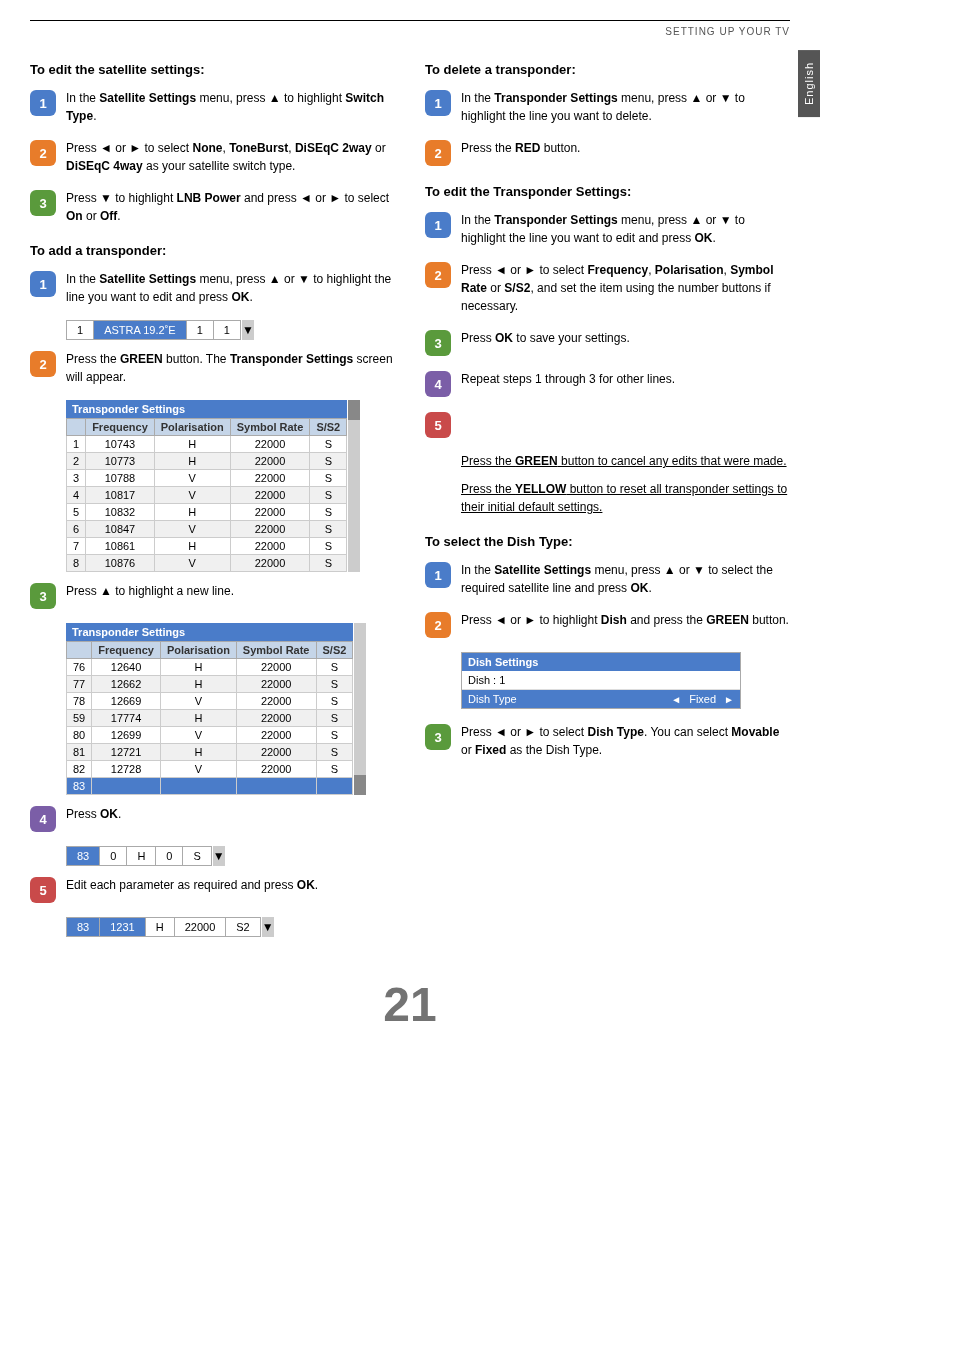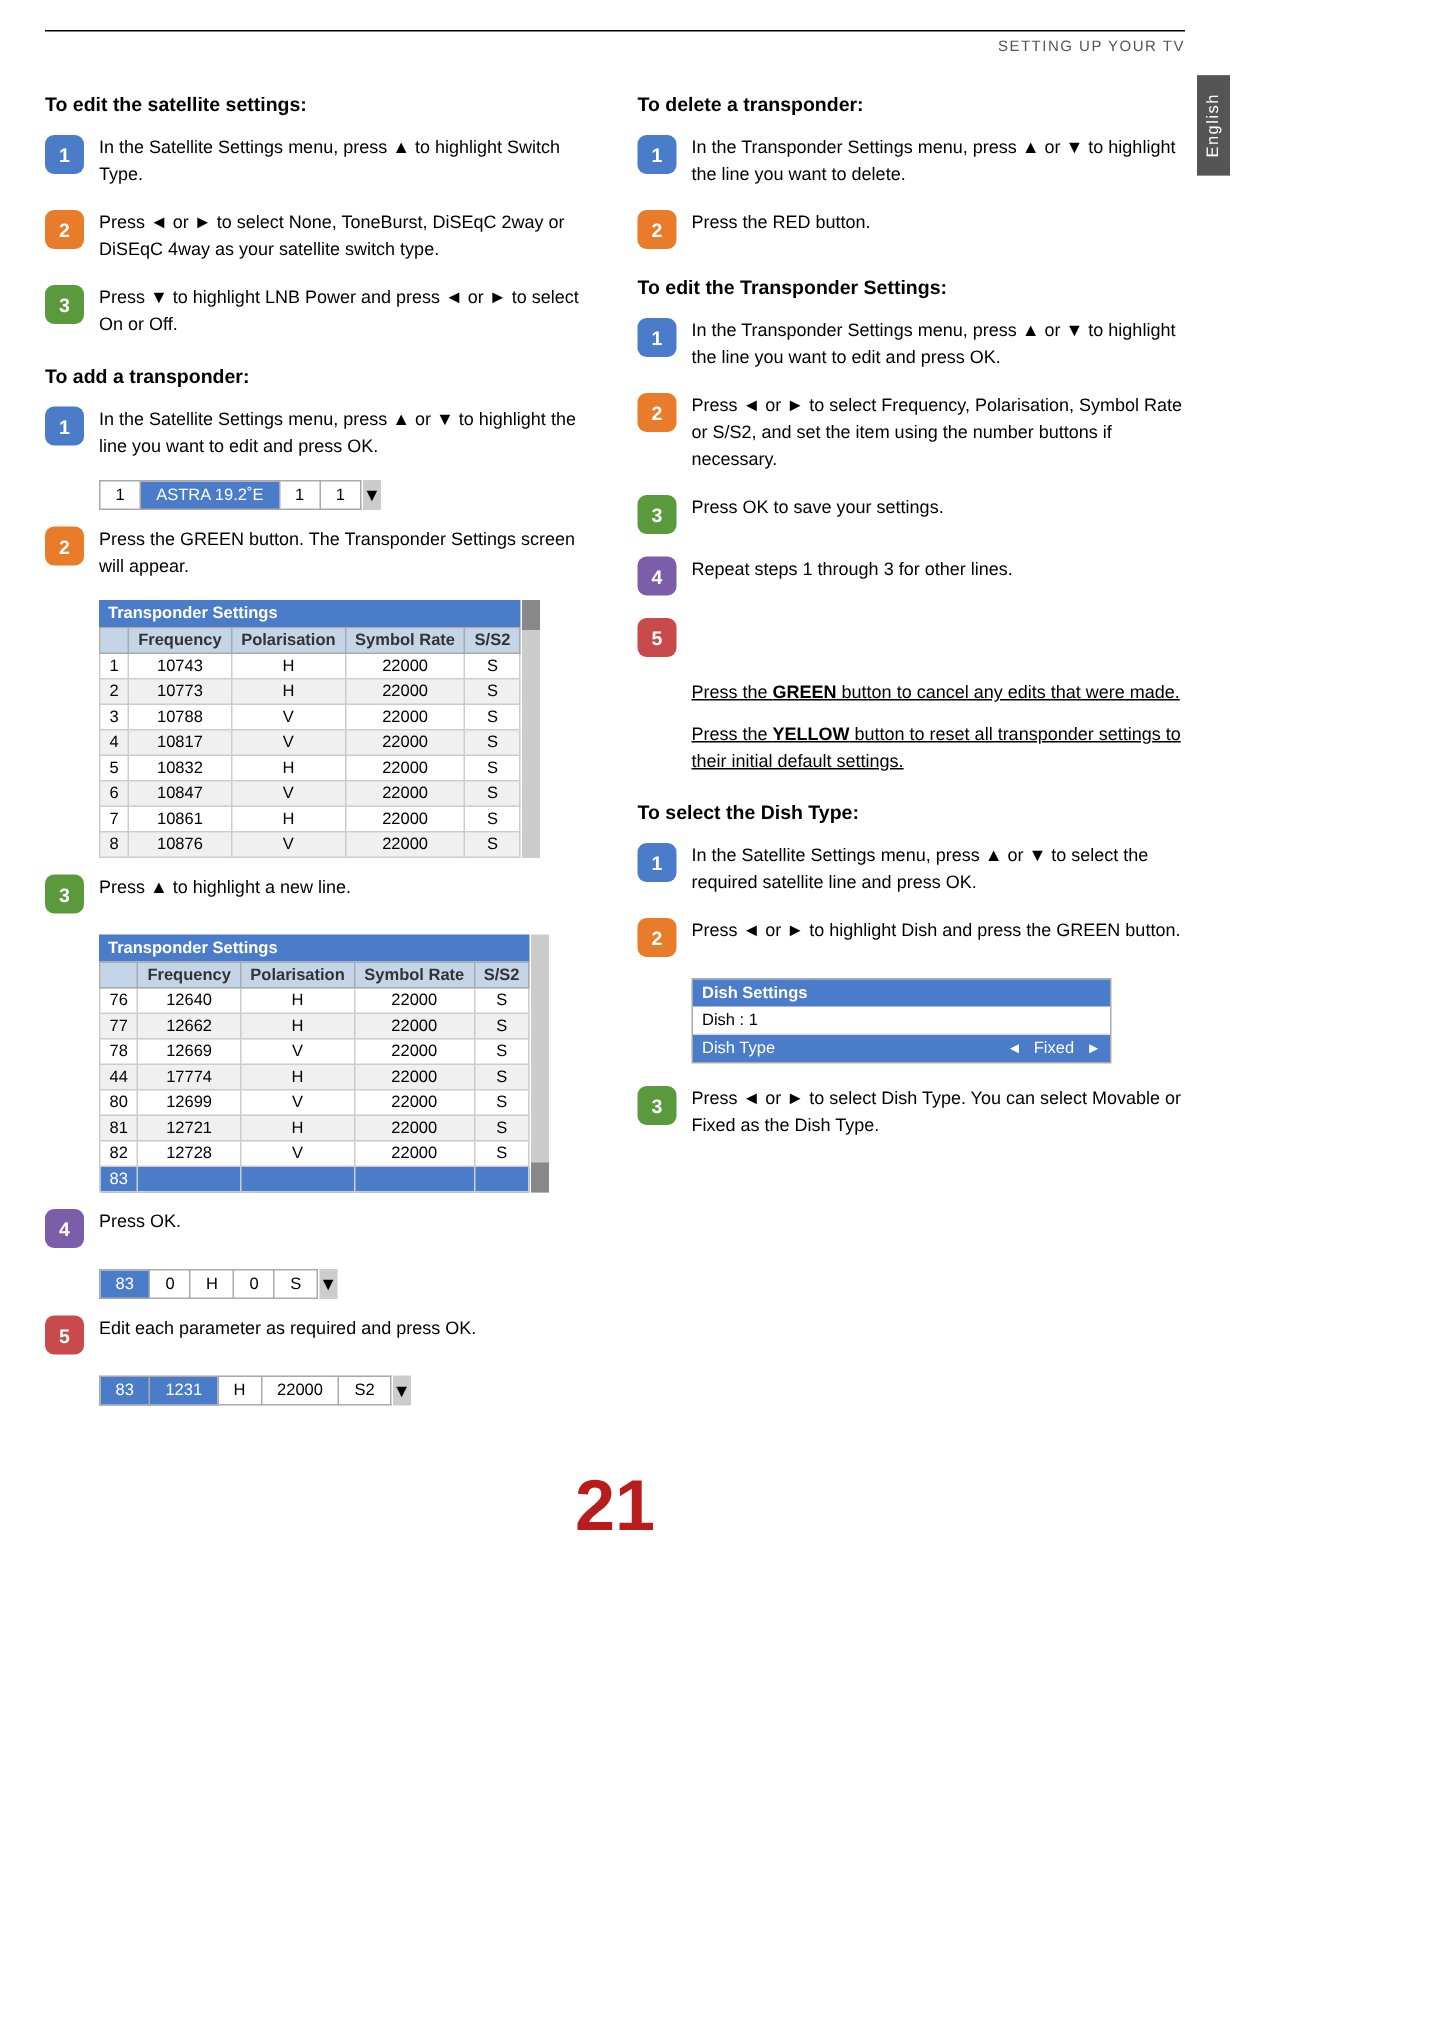--- a/index.html
+++ b/index.html
@@ -101,21 +101,21 @@
     .step-number.green-num { background: #5a9a3c; }
     .step-number.purple { background: #7b5ea7; }
     .step-number.red-num { background: #c94a4a; }
 
     .step-text {
       flex: 1;
       line-height: 1.5;
       font-size: 12px;
     }
 
-    .step-text b { font-weight: normal; }
+    .step-text b { font-weight: bold; }
 
     .transponder-title {
       background: #4a7cc9;
       color: #fff;
       font-size: 11px;
       font-weight: bold;
       padding: 3px 6px;
     }
 
     .transponder-table {
@@ -196,21 +196,21 @@
       font-size: 10px;
       cursor: pointer;
     }
 
     
     .page-number {
       text-align: center;
       font-size: 48px;
       font-weight: bold;
       margin-top: 30px;
-      color: #b91c1c;
+      color: #737373;
     }
 
     
     .divider {
       border: none;
       border-top: 1px solid #000;
       margin-bottom: 5px;
     }
 
     
@@ -463,21 +463,21 @@
                   <td>S</td>
                 </tr>
               <tr>
                   <td>78</td>
                   <td>12669</td>
                   <td>V</td>
                   <td>22000</td>
                   <td>S</td>
                 </tr>
               <tr>
-                  <td>44</td>
+                  <td>59</td>
                   <td>17774</td>
                   <td>H</td>
                   <td>22000</td>
                   <td>S</td>
                 </tr>
               <tr>
                   <td>80</td>
                   <td>12699</td>
                   <td>V</td>
                   <td>22000</td>

